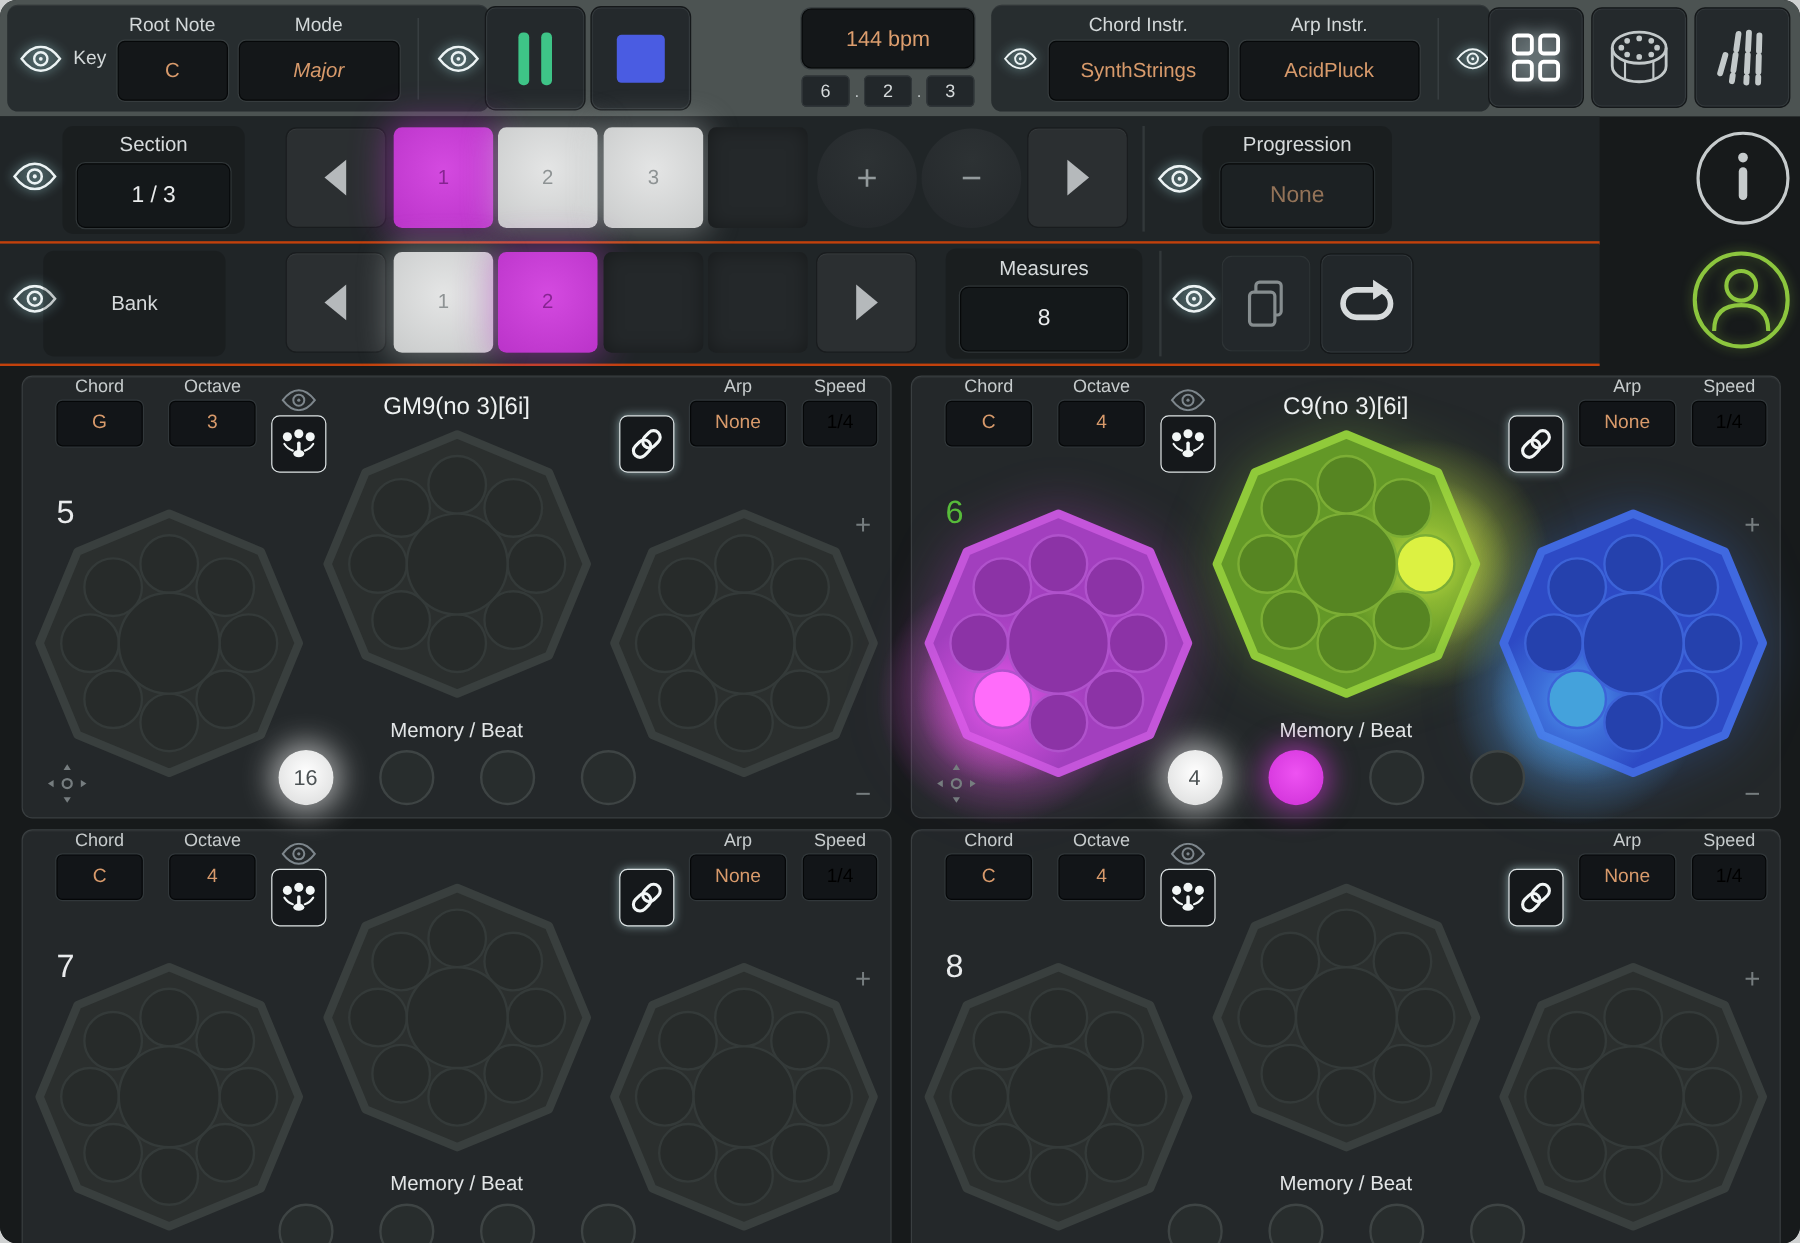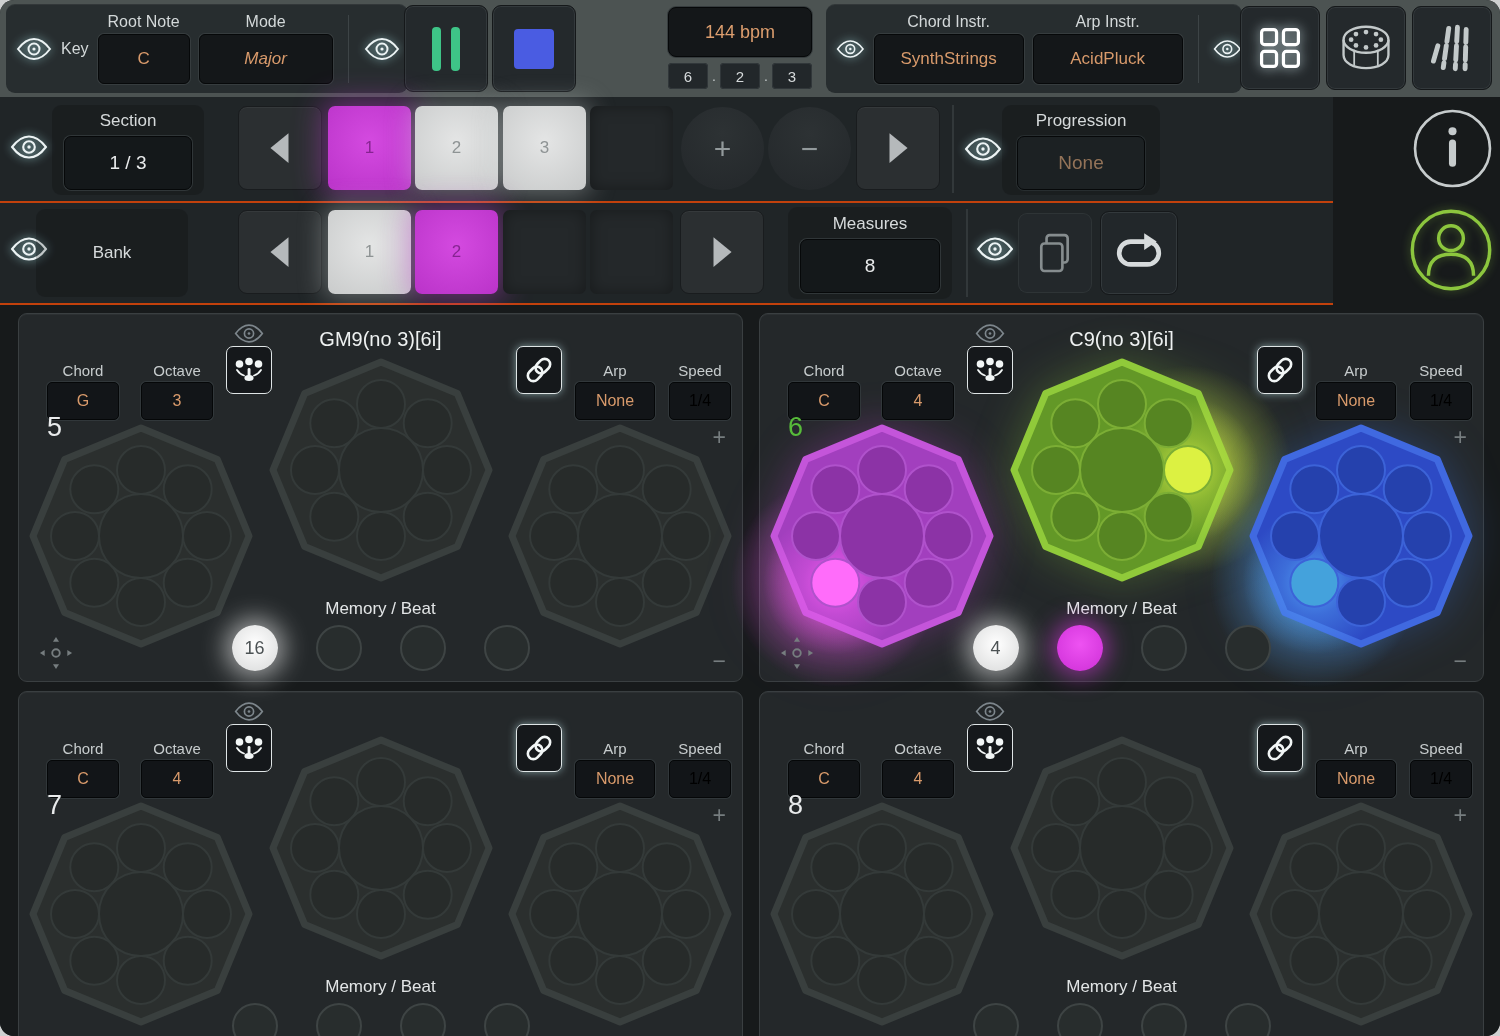--- a/index.html
+++ b/index.html
@@ -71,21 +71,21 @@
   .loopbtn{position:absolute;background:#22272a;border-radius:9px;border:1px solid #15181a;
            box-shadow:inset 0 0 0 1px #33393c;display:flex;align-items:center;justify-content:center;color:#d7dbdc;}
   .userbtn{position:absolute;background:transparent;color:#8cc63e;filter:drop-shadow(0 0 5px rgba(140,198,62,.45));}
 
   
   .main{position:absolute;left:0;top:305px;width:1500px;height:731px;background:#171a1b;}
   .panel{position:absolute;width:723px;height:367px;background:#24282a;border:1px solid #3a3f41;
          border-radius:9px;box-shadow:inset 0 1px 0 rgba(255,255,255,.04);}
   .p5{left:18px;top:8px;} .p6{left:759px;top:8px;} .p7{left:18px;top:386px;} .p8{left:759px;top:386px;}
   .p-head{position:absolute;left:0;top:0;width:100%;height:92px;z-index:3;}
-  .ph-item{position:absolute;display:flex;flex-direction:column;align-items:center;gap:3px;margin-top:48px;}
+  .ph-item{position:absolute;display:flex;flex-direction:column;align-items:center;gap:3px;}
   .p-label{font-size:15px;color:#c7cccd;}
   .p-box{height:38px;background:#121518;border:1px solid #050708;box-shadow:0 0 0 1px #31373a;border-radius:5px;
          display:flex;align-items:center;justify-content:center;font-size:16px;}
   .pw72{width:72px;} .pw80{width:80px;} .pw62{width:62px;}
   .p-title{position:absolute;left:0;right:0;top:14px;text-align:center;font-size:20px;color:#eef1f1;}
   .iconbox{position:absolute;width:46px;height:48px;border-radius:7px;background:#15181b;
            border:1.5px solid #dfe5e6;display:flex;align-items:center;justify-content:center;color:#f2f6f6;}
   .iconbox.glow{filter:drop-shadow(0 0 4px rgba(200,240,245,.55));}
   .p-eye{position:absolute;}
   .slot-number{position:absolute;left:28px;top:98px;font-size:27px;color:#e9ebec;z-index:3;}

